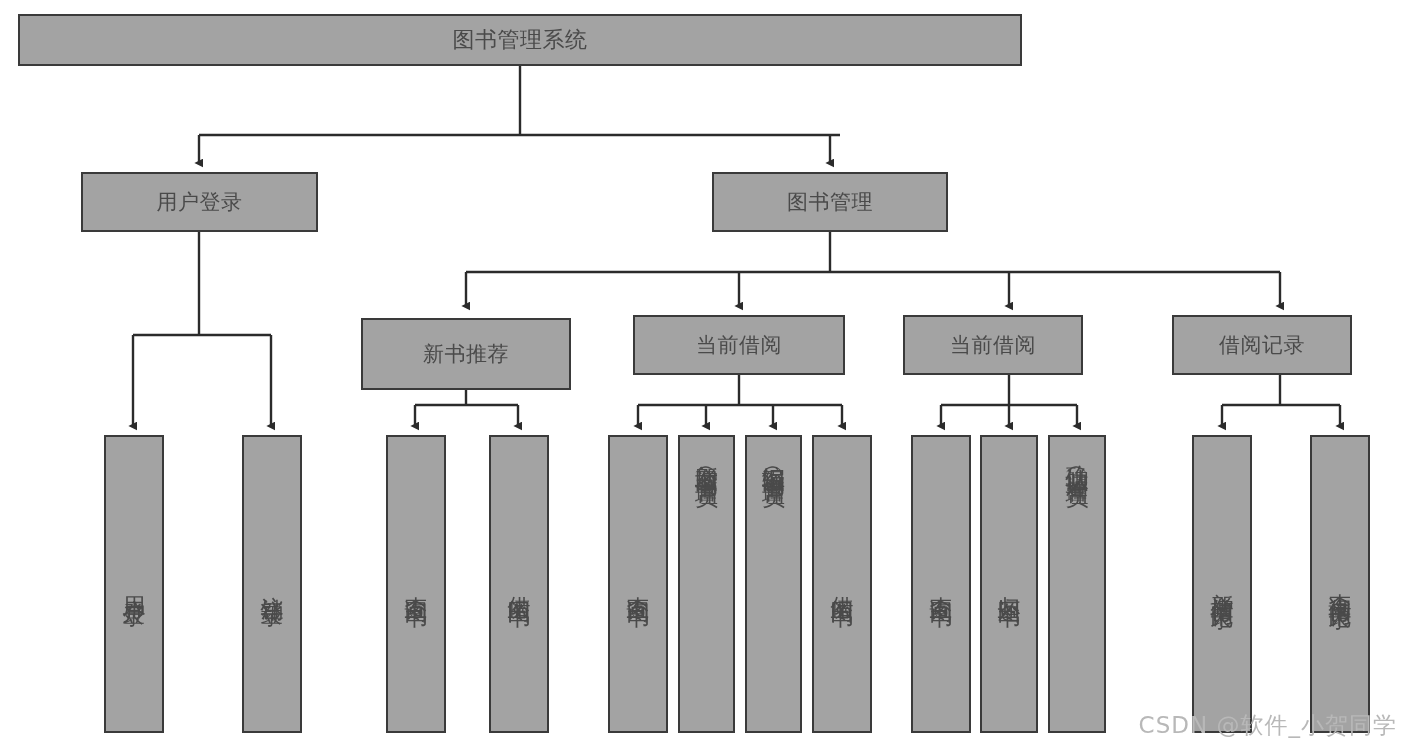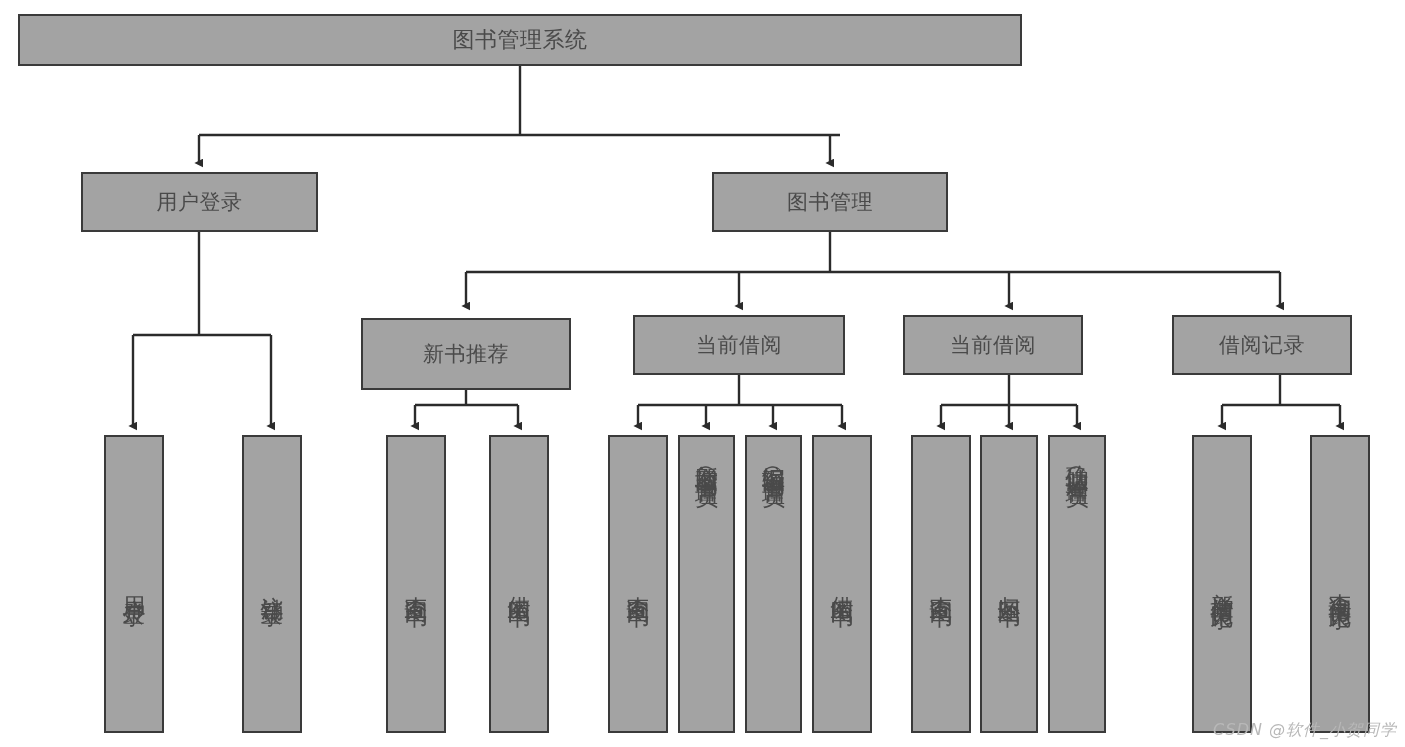--- a/index.html
+++ b/index.html
@@ -66,26 +66,25 @@
     white-space: nowrap;
   }
   .node.vert.centered {
     align-items: center;
     padding-top: 0;
   }
   .watermark {
     position: absolute;
     right: 8px;
     bottom: 6px;
-    font-size: 16px;
+    font-size: 23px;
     color: #b8b8b8;
     letter-spacing: 1px;
     z-index: 3;
     white-space: nowrap;
-    font-style: italic;
   }
 </style>
 </head>
 <body>
 
 <div id="canvas">
 
   <svg class="wires" viewBox="0 0 1405 747">
     <defs>
       <marker id="arrow" markerWidth="9" markerHeight="9" refX="4.5" refY="4.4" orient="auto" markerUnits="userSpaceOnUse">

